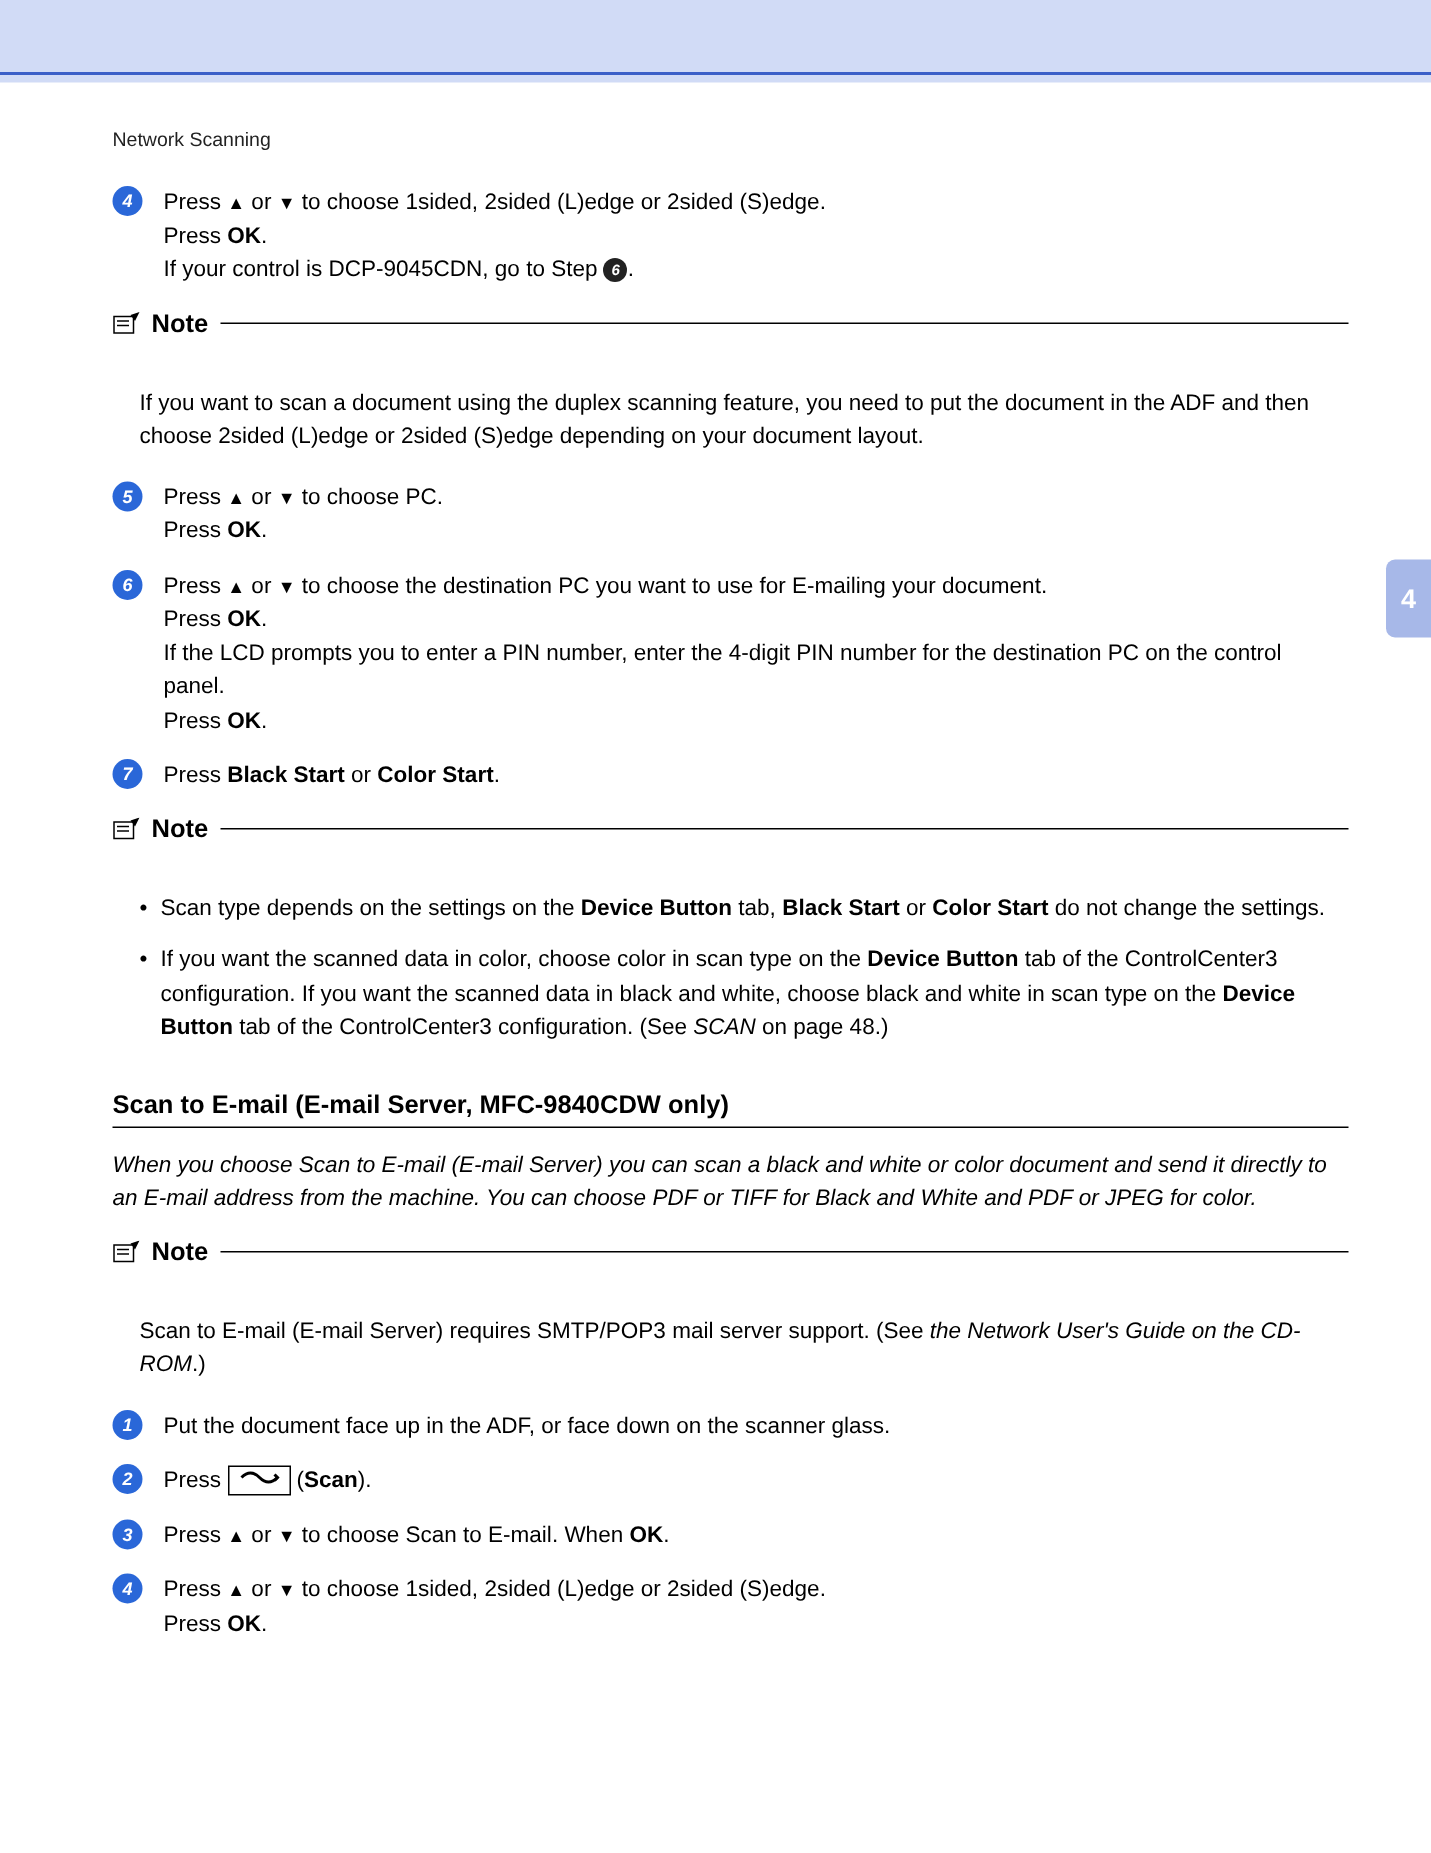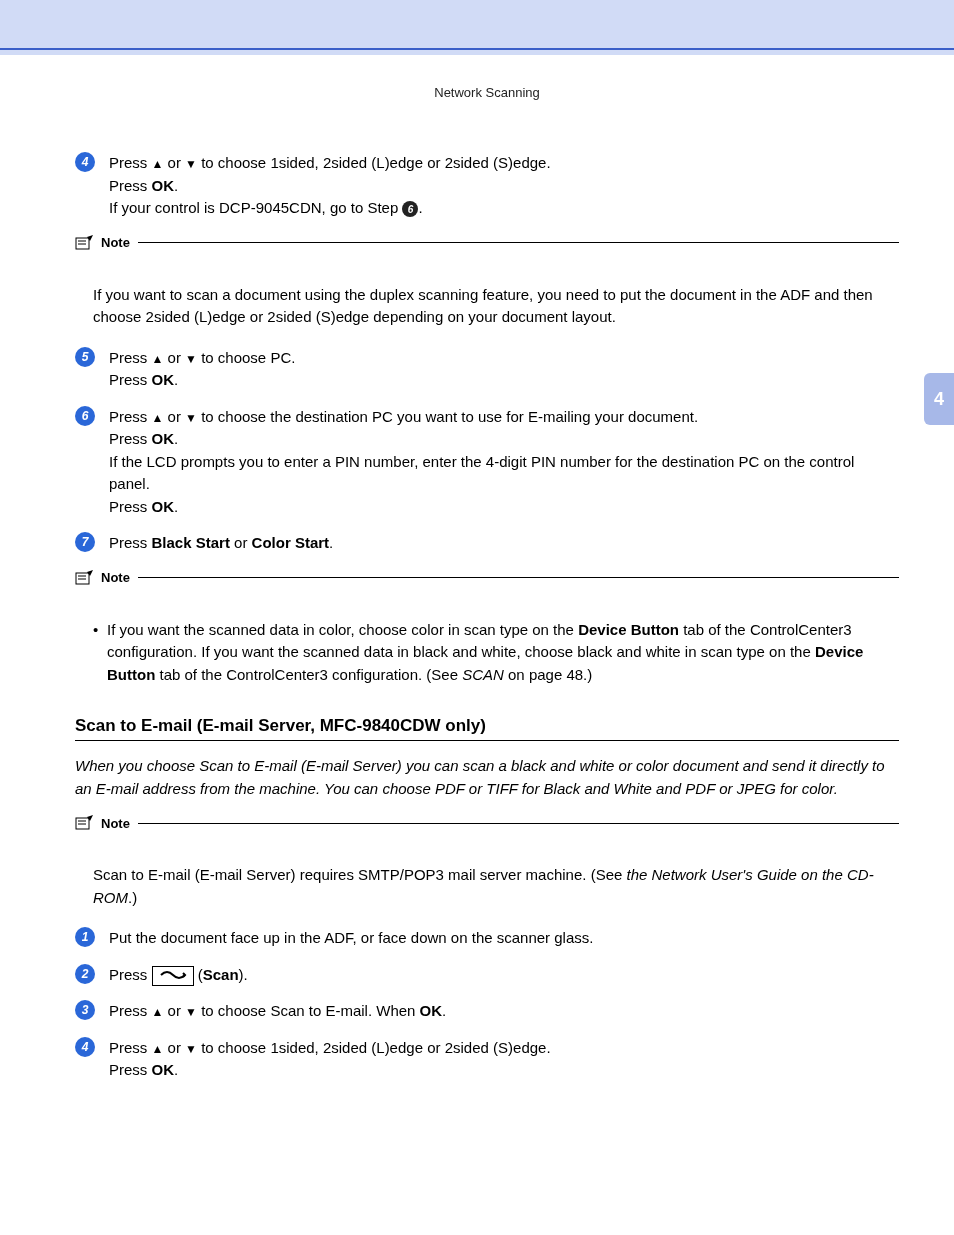--- a/index.html
+++ b/index.html
@@ -1,31 +1,31 @@
 <!DOCTYPE html>
 <html><head>
 <meta charset="utf-8">
 <style>
   * { box-sizing: border-box; margin: 0; padding: 0; }
   html, body { width: 954px; font-family: Arial, Helvetica, sans-serif; font-size: 15px; color: #000; background: #fff; }
   .top-bar { height: 55px; background: #d1dbf6; width: 100%; }
   .top-bar-inner { height: 50px; background: #d1dbf6; border-bottom: 2px solid #3b5fc8; }
   .page { padding: 30px 55px 40px 75px; position: relative; }
-  .header-right { text-align: center; font-size: 13px; color: #222; margin-bottom: 52px; }
+  .header-right { text-align: left; font-size: 13px; color: #222; margin-bottom: 24px; }
   .side-tab { position: absolute; right: 0; top: 318px; width: 30px; height: 52px; background: #a7b8e8; border-radius: 6px 0 0 6px; color: #fff; font-weight: bold; font-size: 18px; display: flex; align-items: center; justify-content: center; }
   .step { display: flex; margin-bottom: 14px; }
   .step-bullet { flex: 0 0 24px; margin-right: 10px; }
   .circle { width: 20px; height: 20px; border-radius: 50%; background: #2a67d8; color: #fff; font-size: 12px; font-weight: bold; display: inline-flex; align-items: center; justify-content: center; font-style: italic; }
   .circle.dark { background: #222; width: 16px; height: 16px; font-size: 10px; vertical-align: middle; display: inline-flex; }
   .step-body { flex: 1; line-height: 1.5; }
   .mono { font-family: Liberation Sans, sans-serif; }
   .note-block { margin: 10px 0 18px 0; }
   .note-head { display: flex; align-items: center; margin-bottom: 6px; }
   .note-icon { width: 20px; height: 18px; margin-right: 6px; display: inline-flex; align-items: center; justify-content: center; }
-  .note-label { font-weight: bold; font-size: 13px; margin-right: 8px; }
+  .note-label { font-weight: bold; font-size: 17px; margin-right: 8px; }
   .note-rule { flex: 1; border-top: 1px solid #000; height: 0; }
   .note-body { padding-left: 18px; line-height: 1.5; margin-top: 32px; }
   .note-body ul { list-style: none; padding-left: 0; }
   .note-body li { position: relative; padding-left: 14px; margin-bottom: 12px; }
   .note-body li::before { content: "•"; position: absolute; left: 0; top: 0; }
   .italic { font-style: italic; }
   h2.section { font-size: 17px; font-weight: bold; margin: 30px 0 4px 0; }
   .section-rule { border: 0; border-top: 1px solid #000; margin-bottom: 14px; }
   p.intro { line-height: 1.5; margin-bottom: 14px; font-style: italic; }
   .arrow { font-size: 12px; display: inline-block; vertical-align: middle; }
@@ -107,20 +107,23 @@
             <line x1="3" y1="6" x2="11" y2="6" stroke="#000"></line>
             <line x1="3" y1="9" x2="11" y2="9" stroke="#000"></line>
           </svg>
       </span>
       <span class="note-label">Note</span>
       <span class="note-rule"></span>
     </div>
     <div class="note-body">
       <ul>
         <li>
+          <span>Scan type depends on the settings on the </span><b>Device Button</b><span> tab, </span><b>Black Start</b><span> or </span><b>Color Start</b><span> do not change the settings.</span>
+        </li>
+        <li>
           <span>If you want the scanned data in color, choose color in scan type on the </span><b>Device Button</b><span> tab of the ControlCenter3 configuration. If you want the scanned data in black and white, choose black and white in scan type on the </span><b>Device Button</b><span> tab of the ControlCenter3 configuration. (See </span><span class="italic">SCAN</span><span> on page 48.)</span>
         </li>
       </ul>
     </div>
   </div>
 
   <h2 class="section">Scan to E-mail (E-mail Server, MFC-9840CDW only)</h2>
   <hr class="section-rule">
 
   <p class="intro">When you choose Scan to E-mail (E-mail Server) you can scan a black and white or color document and send it directly to an E-mail address from the machine. You can choose PDF or TIFF for Black and White and PDF or JPEG for color.</p>
@@ -132,21 +135,21 @@
             <rect x="1" y="3" width="13" height="11" fill="none" stroke="#000" stroke-width="1"></rect>
             <path d="M12 2 L18 0 L15 6 Z" fill="#000"></path>
             <line x1="3" y1="6" x2="11" y2="6" stroke="#000"></line>
             <line x1="3" y1="9" x2="11" y2="9" stroke="#000"></line>
           </svg>
       </span>
       <span class="note-label">Note</span>
       <span class="note-rule"></span>
     </div>
     <div class="note-body">
-      <span>Scan to E-mail (E-mail Server) requires SMTP/POP3 mail server machine. (See </span><span class="italic">the Network User's Guide on the CD-ROM</span><span>.)</span>
+      <span>Scan to E-mail (E-mail Server) requires SMTP/POP3 mail server support. (See </span><span class="italic">the Network User's Guide on the CD-ROM</span><span>.)</span>
     </div>
   </div>
 
   <div class="step">
     <div class="step-bullet"><span class="circle">1</span></div>
     <div class="step-body">Put the document face up in the ADF, or face down on the scanner glass.</div>
   </div>
 
   <div class="step">
     <div class="step-bullet"><span class="circle">2</span></div>

